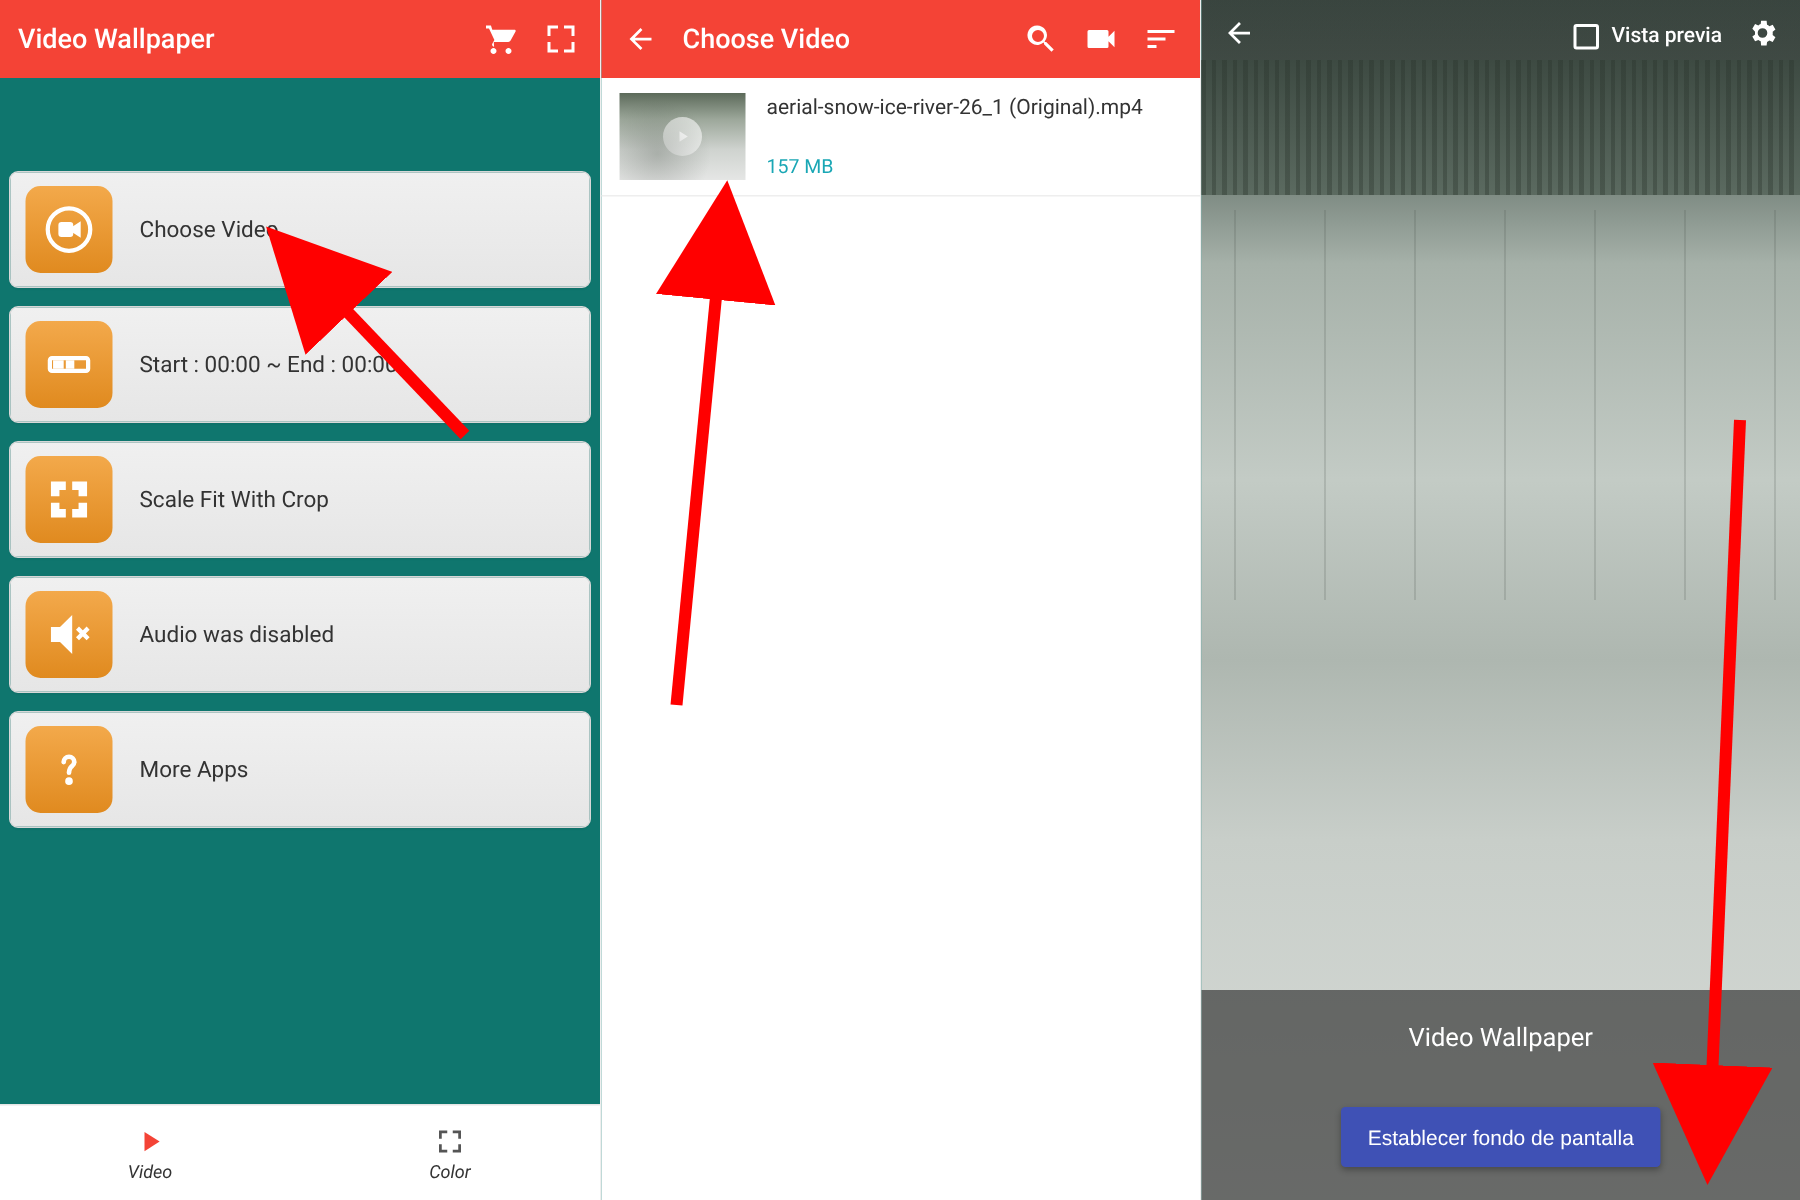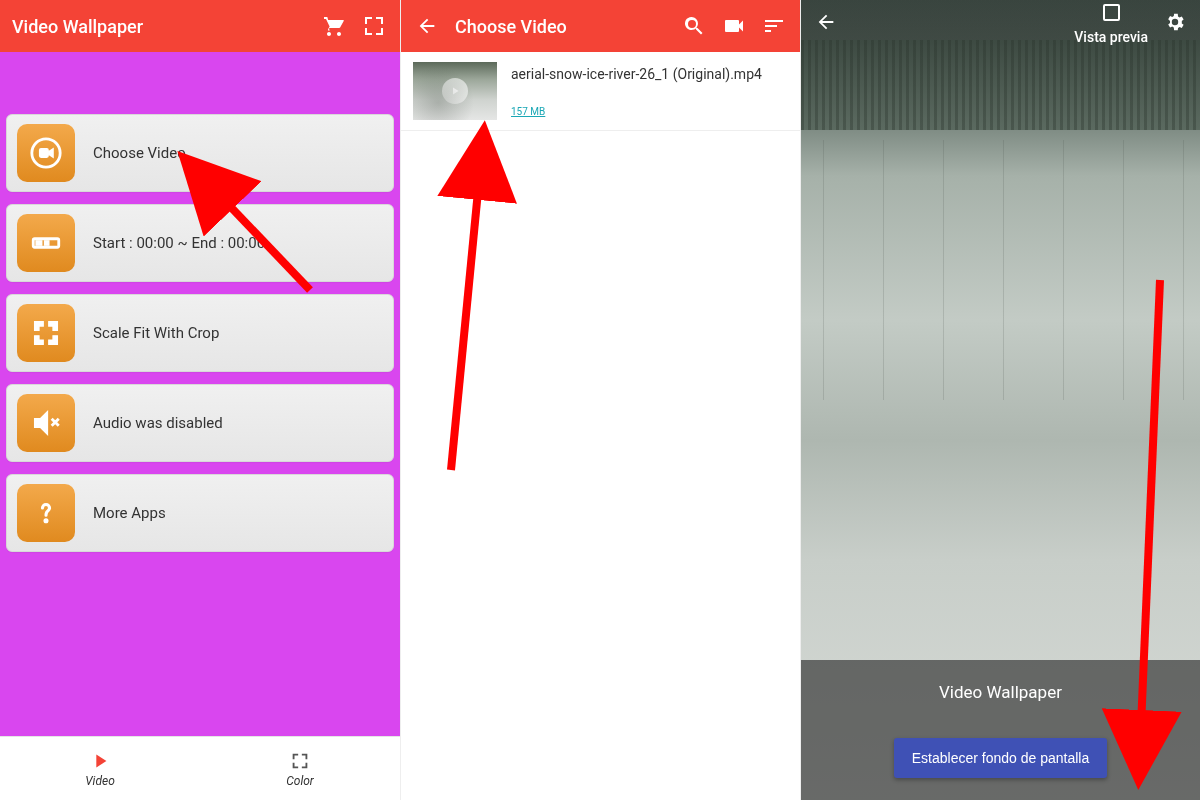--- a/index.html
+++ b/index.html
@@ -8,21 +8,21 @@
     height: 800px;
     font-family: Roboto, Arial, sans-serif;
     display: flex;
     background: #fff;
     overflow: hidden;
   }
   .screen {
     width: 400px;
     height: 800px;
     position: relative;
-    background: #d946ef;
+    background: #0f766e;
     display: flex;
     flex-direction: column;
   }
   .screen + .screen { border-left: 1px solid #eee; }
 
   
   .header-red {
     background: #f44336;
     color: #fff;
     height: 52px;
@@ -97,21 +97,21 @@
     background: radial-gradient(circle at 30% 70%, rgba(50,60,50,0.25), transparent 50%);
   }
   .thumb .play {
     position:absolute; top:50%; left:50%; transform:translate(-50%,-50%);
     width:26px; height:26px; border-radius:50%;
     background: rgba(255,255,255,0.6);
     display:flex; align-items:center; justify-content:center;
   }
   .thumb .play svg{ width:12px; height:12px; fill:#fff; }
   .video-info .name { font-size:14px; color:#333; margin-bottom:24px; }
-  .video-info .size { font-size:10px; color:#1aa7b5;text-decoration:underline; }
+  .video-info .size { font-size:13px; color:#1aa7b5; }
 
   
   .s3 { position:relative; }
   .bg-photo {
     position:absolute; inset:0;
     background:
       linear-gradient(180deg, rgba(30,38,33,0.15) 0 10%, transparent 10%),
       linear-gradient(180deg,
         #3e4a44 0%,
         #48524c 7%,
@@ -138,24 +138,23 @@
     position:absolute; top:0; left:0; right:0;
     height:48px;
     display:flex; align-items:center;
     padding:0 14px;
     color:#fff;
     z-index:3;
   }
   .s3-header .back svg{width:22px;height:22px;fill:#fff;}
   .s3-header .spacer{flex:1;}
   .preview-box{
-    display:flex; align-items:center; gap:8px;
+    display:flex; align-items:flex-start; gap:8px;
     font-size:14px; font-weight:500;
     cursor:pointer;
-    flex-direction:column;
   }
   .preview-box .cb{
     width:17px;height:17px;border:2px solid #fff;border-radius:2px;
   }
   .s3-header .gear{margin-left:16px;}
   .s3-header .gear svg{width:22px;height:22px;fill:#fff;}
 
   .s3-footer{
     position:absolute; left:0; right:0; bottom:0;
     height:140px;

